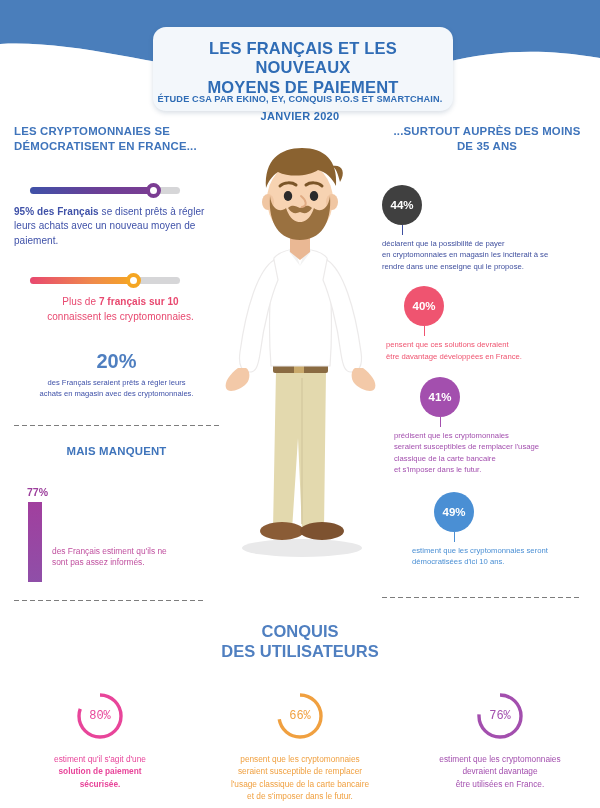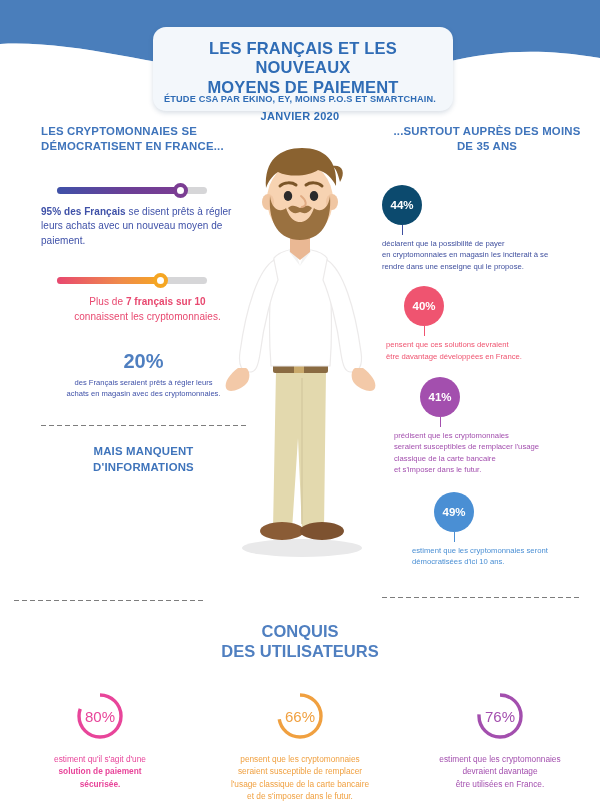--- a/index.html
+++ b/index.html
@@ -64,21 +64,21 @@
   
   .sec-head {
     color: #4f7fc0;
     font-weight: bold;
     font-size: 11.4px;
     line-height: 1.35;
     letter-spacing: .2px;
   }
 
   
-  .col-left { position: absolute; left: 14px; top: 124px; width: 205px; z-index: 2; margin-left: 27px; }
+  .col-left { position: absolute; left: 14px; top: 124px; width: 205px; z-index: 2; }
   .col-left .sec-head { color: #3f74bb; text-align: left; }
 
   .slider-wrap { margin-top: 27px; position: relative; height: 16px; }
   .slider-track {
     position: absolute; left: 16px; top: 5px;
     width: 150px; height: 7px;
     border-radius: 4px;
     background: #d6d6d8;
   }
   .slider-fill {
@@ -146,21 +146,21 @@
     display: flex; align-items: center; justify-content: center;
     color: #ffffff; font-weight: bold; font-size: 11.5px;
     position: relative;
   }
   .bubble-stem {
     position: absolute; top: 40px; left: 19.5px;
     width: 1.4px; height: 10px;
   }
   .bubble-txt { font-size: 7.7px; line-height: 1.5; margin-top: 13px; }
 
-  .b-44 { background: #0c4a6e; }
+  .b-44 { background: #404040; }
   .s-44 { background: #3f4f9e; }
   .t-44 { color: #3f4f9e; }
   .b-40 { background: #ef5470; text-align: right; }
   .s-40 { background: #ef5470; }
   .t-40 { color: #ef5470; }
   .b-41 { background: #a34fae; }
   .s-41 { background: #a34fae; }
   .t-41 { color: #a34fae; }
   .b-49 { background: #4a8fd4; }
   .s-49 { background: #4a8fd4; }
@@ -194,21 +194,21 @@
     position: absolute; top: 690px; left: 0; width: 600px;
     display: flex; z-index: 2;
   }
   .bcell { flex: 1; text-align: center; padding: 0 10px; }
   .ring-wrap { display: flex; justify-content: center; }
   .ring { position: relative; width: 52px; height: 52px; }
   .ring svg { display: block; }
   .ring-val {
     position: absolute; inset: 0;
     display: flex; align-items: center; justify-content: center;
-    font-size: 15px; font-weight: normal;
+    font-size: 12px; font-weight: normal; font-family: Liberation Mono, monospace;
   }
   .bcell-txt { margin-top: 11px; font-size: 8.3px; line-height: 1.48; }
   .bcell-txt b { font-weight: bold; }
   .c-pink { color: #e8459a; }
   .c-orange { color: #f0a040; }
   .c-purple { color: #a34fae; }
 </style>
 </head>
 <body>
 
@@ -216,21 +216,21 @@
   <svg width="600" height="100" viewBox="0 0 600 100" xmlns="http://www.w3.org/2000/svg">
     <path d="M0,0 H600 V58 C520,44 470,56 430,66 C380,78 300,82 220,72 C150,64 70,40 0,44 Z" fill="#4a7ebb"></path>
     <path d="M0,44 C70,40 150,64 220,72 C300,82 380,78 430,66 C470,56 520,44 600,58 L600,70 C520,58 470,70 430,80 C380,92 300,96 220,86 C150,78 70,54 0,58 Z" fill="#ffffff" opacity="0.55"></path>
   </svg>
 </div>
 
 <div class="title-card">
   <div class="t-line">LES FRANÇAIS ET LES NOUVEAUX</div>
   <div class="t-line">MOYENS DE PAIEMENT</div>
 </div>
-<div class="study-line">ÉTUDE CSA PAR EKINO, EY, MOINS P.O.S ET SMARTCHAIN.</div>
+<div class="study-line">ÉTUDE CSA PAR EKINO, EY, CONQUIS P.O.S ET SMARTCHAIN.</div>
 <div class="study-date">JANVIER 2020</div>
 
 <div class="character">
   <svg width="165" height="420" viewBox="0 0 165 420" xmlns="http://www.w3.org/2000/svg">
     <ellipse cx="84" cy="410" rx="60" ry="9" fill="#e9e9ea"></ellipse>
 
     <path d="M58,232 L108,232 L106,392 L84,392 L80,300 L74,392 L55,392 Z" fill="#e3d9ae"></path>
     <path d="M84,240 L84,386" stroke="#d6caa0" stroke-width="1.5" fill="none"></path>
 
     <ellipse cx="64" cy="393" rx="22" ry="9" fill="#8a5c36"></ellipse>
@@ -305,23 +305,30 @@
   <div class="big-stat">20%</div>
   <div class="big-stat-cap">
     <span>des Français seraient prêts à régler leurs</span><br>
     <span>achats en magasin avec des cryptomonnaies.</span>
   </div>
 
   <div class="dash-sep"></div>
 
   <div class="sec-head" style="margin-top:14px;text-align:center;">
     <div>MAIS MANQUENT</div>
-    <div>D'INFORMATIONS</div>
-  </div>
-
+  </div>
+
+  <div class="bar-chart">
+    <div class="bar-label">77%</div>
+    <div class="bar-rect"></div>
+    <div class="bar-cap">
+      <span>des Français estiment qu'ils ne</span><br>
+      <span>sont pas assez informés.</span>
+    </div>
+  </div>
 </div>
 
 <div class="col-right">
 
   <div class="sec-head">
     <div>...SURTOUT AUPRÈS DES MOINS</div>
     <div>DE 35 ANS</div>
   </div>
 
   <div class="bubble-block" style="margin-top:30px;">

